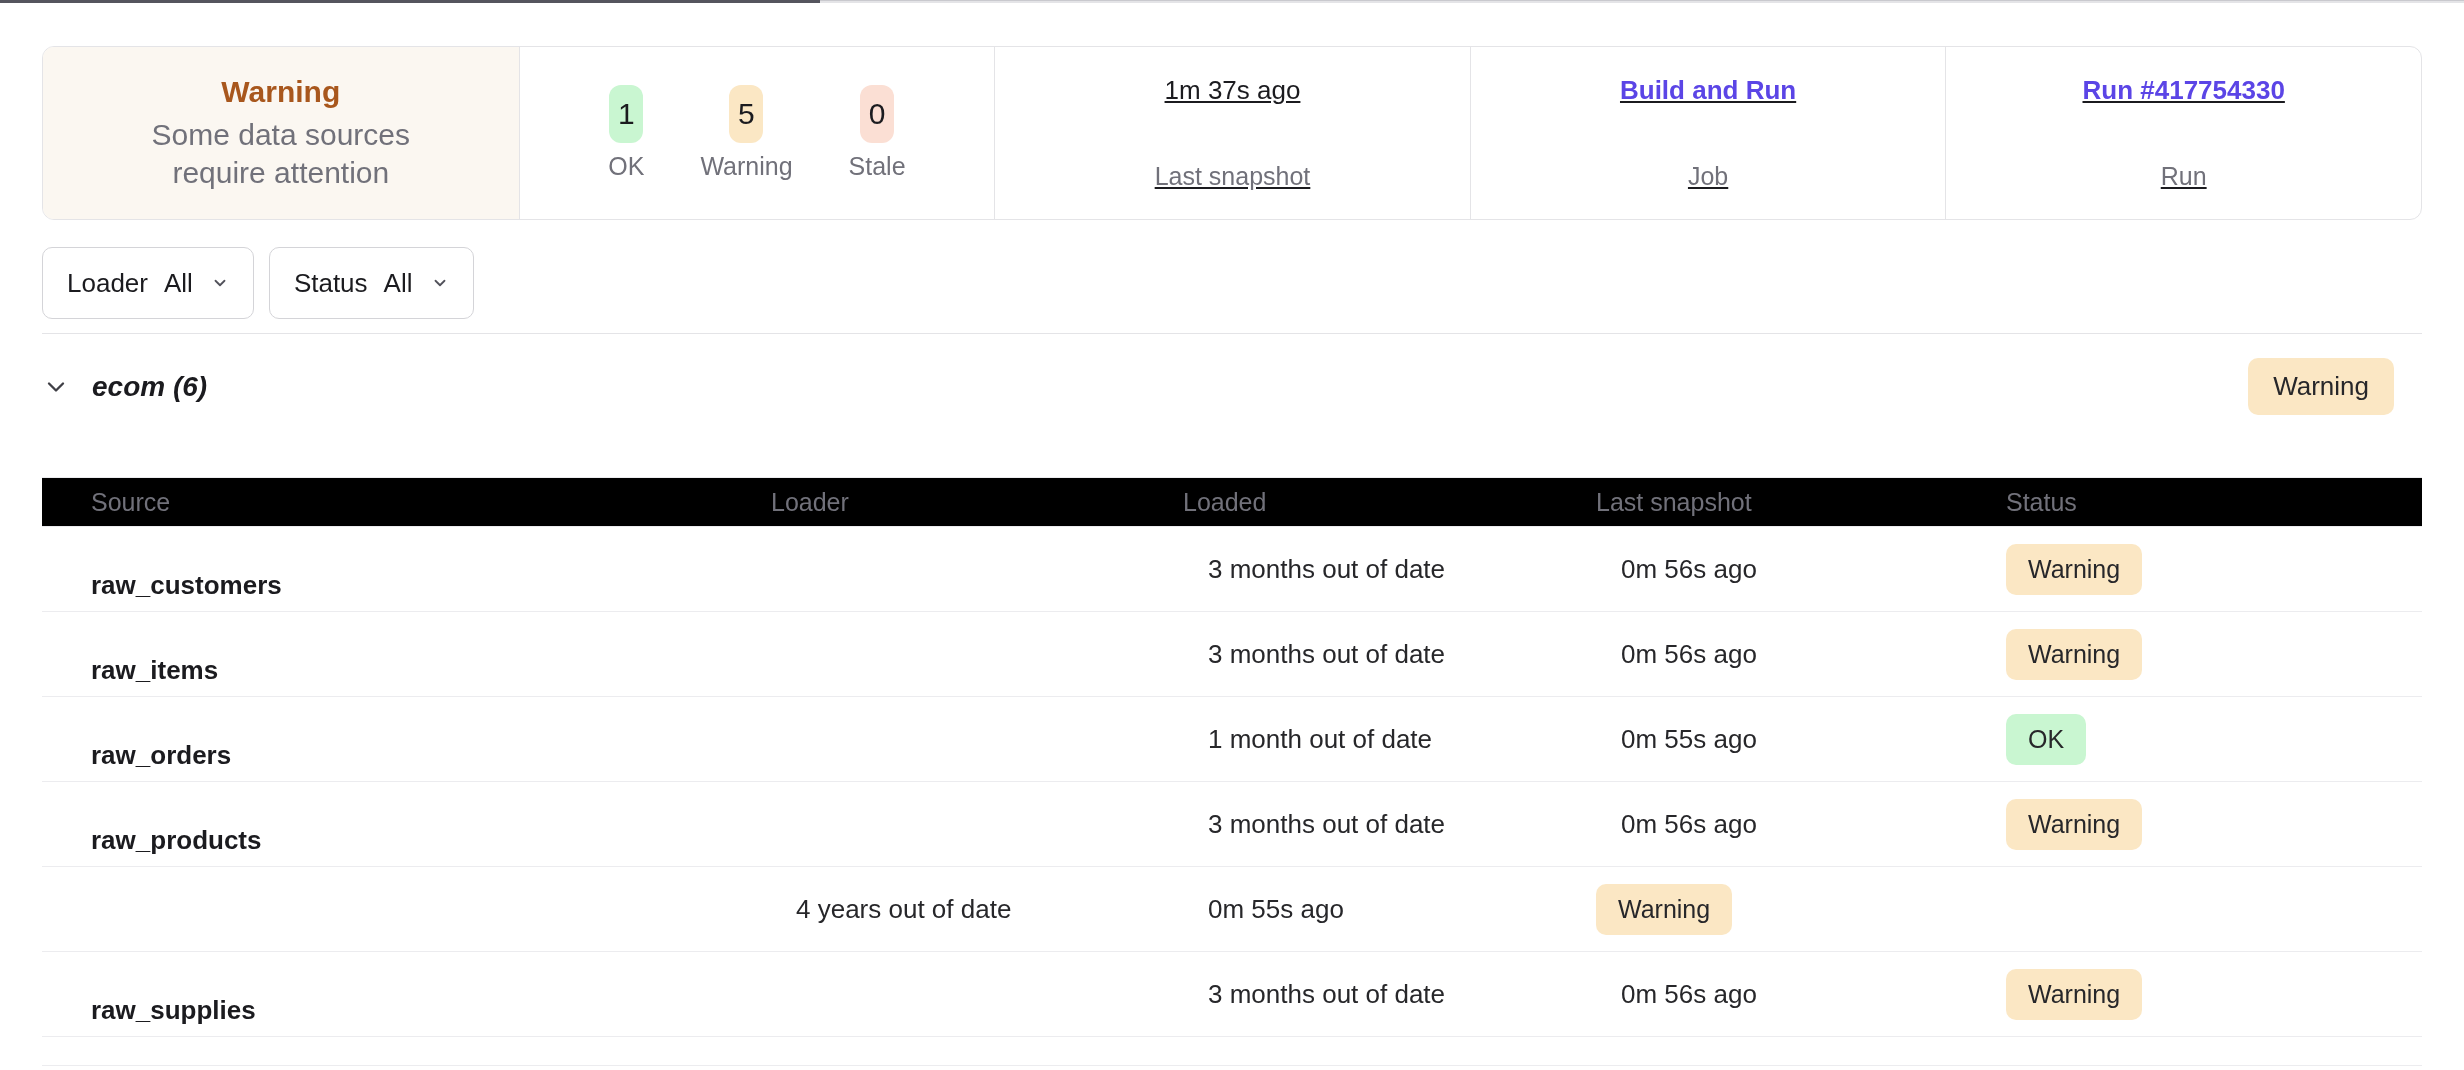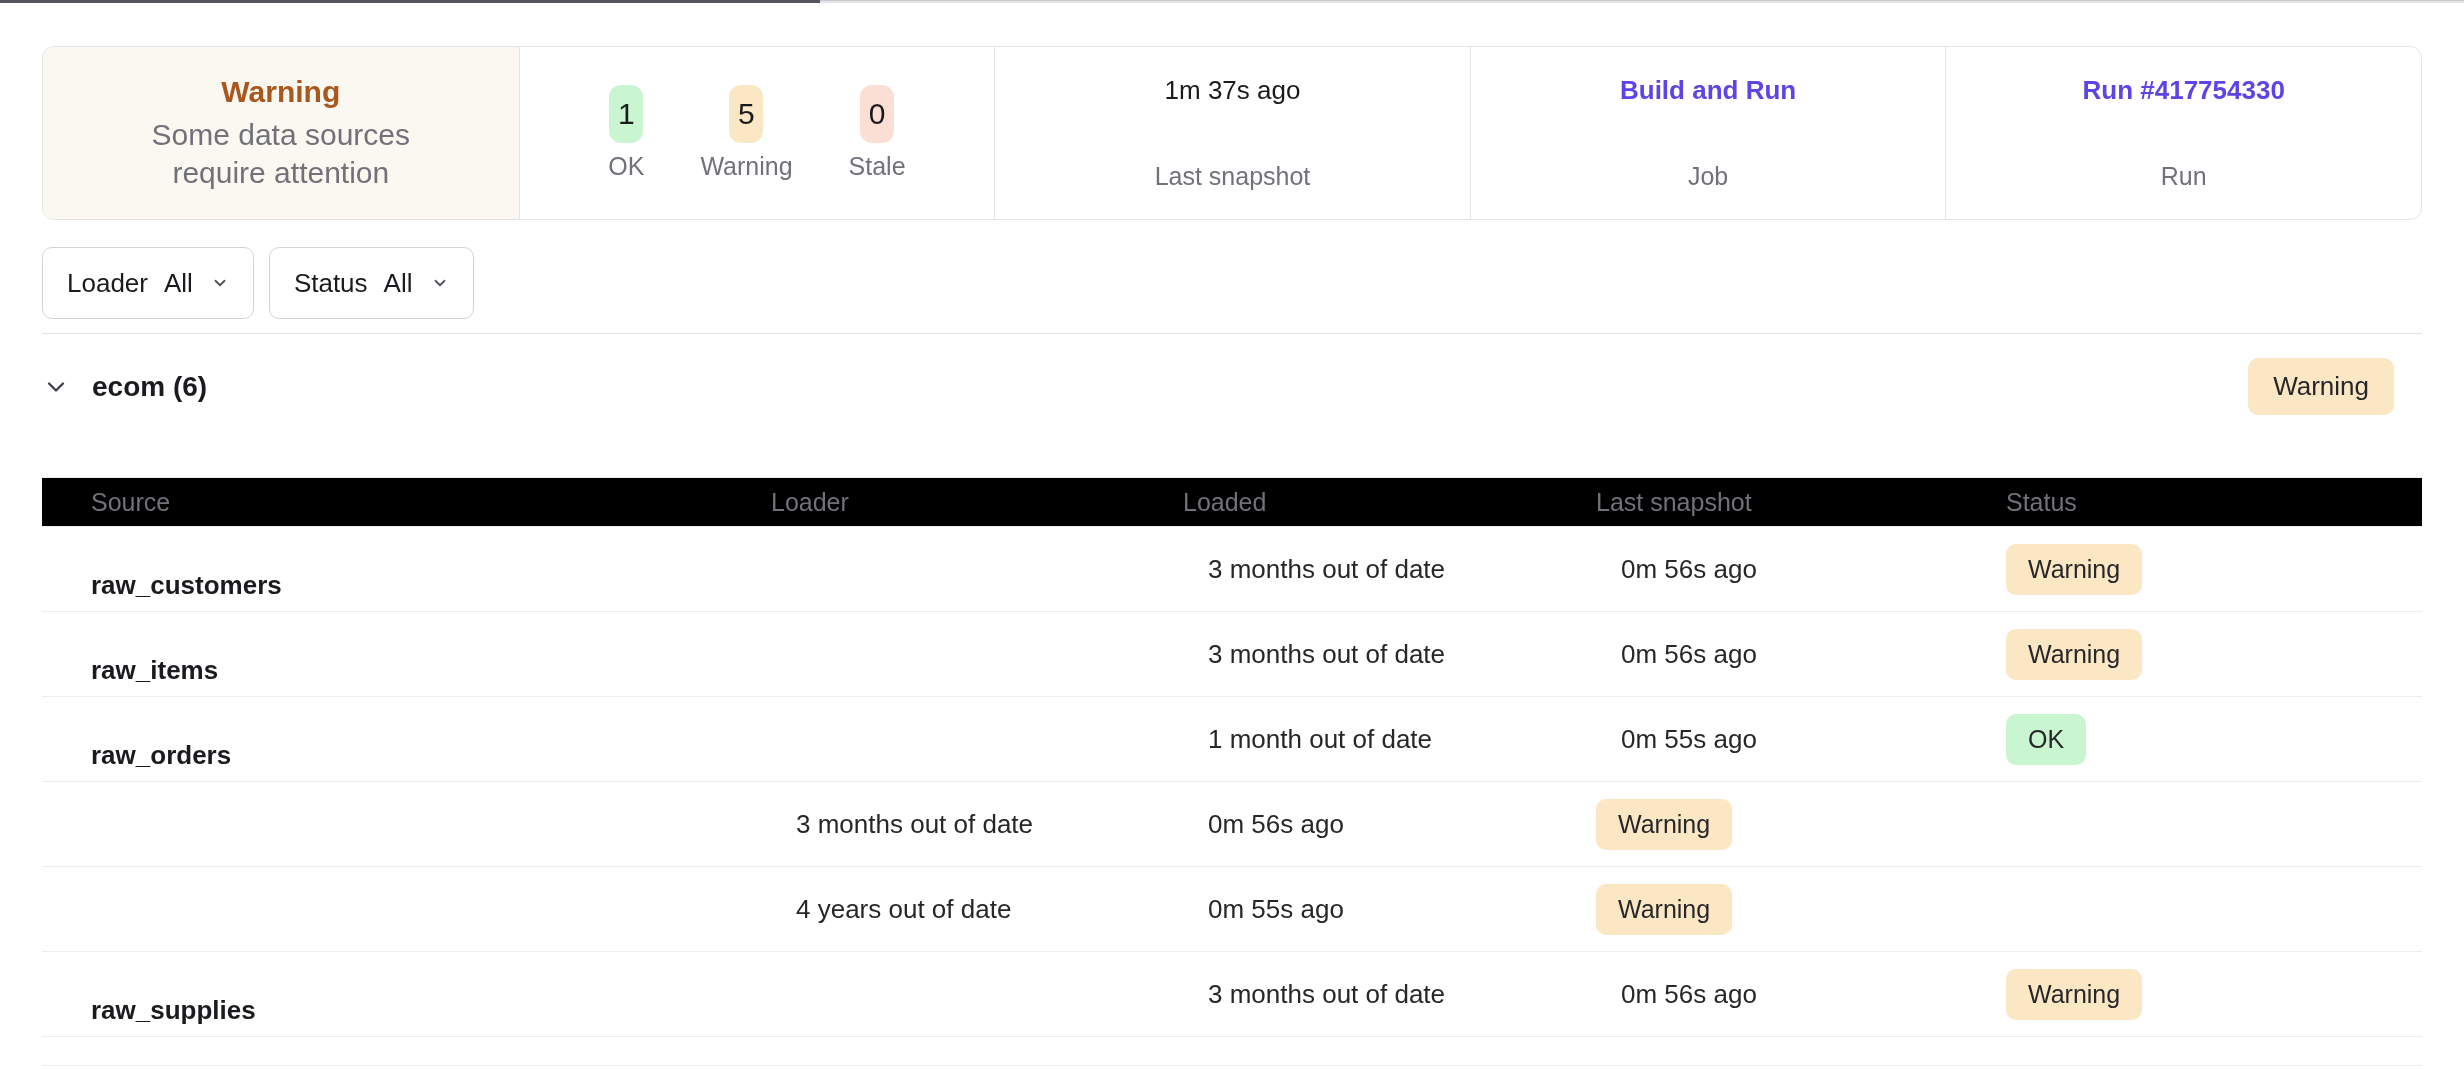--- a/index.html
+++ b/index.html
@@ -25,37 +25,37 @@
   .stats-row { display:flex; gap:56px; }
   .stat-item { display:flex; flex-direction:column; align-items:center; gap:9px; }
   .count-badge { min-width:34px; height:58px; padding:0 7px; border-radius:12px;
                  display:flex; align-items:center; justify-content:center;
                  font-size:30px; color:#1b1b1f; }
   .count-ok    { background:#c9f6d1; }
   .count-warn  { background:#fbe7c4; }
   .count-stale { background:#fbdfd4; }
   .stat-label, .kv-label { font-size:25px; color:#71717a; }
 
-  .kv-col { gap:56px; }
+  .kv-col { gap:56px;text-decoration:underline; }
   .kv-value { font-size:26px; color:#1b1b1f; }
   .kv-link  { font-size:26px; font-weight:700; color:#5b45e6; cursor:pointer; }
 
   
   .filters { margin-top:27px; padding-bottom:14px; border-bottom:1px solid #e4e4e7;
              display:flex; gap:15px; }
   .filter-btn { height:72px; padding:0 24px; border:1.5px solid #d4d4d8; border-radius:10px;
                 background:#fff; display:flex; align-items:center; gap:16px;
                 font-size:26px; color:#1b1b1f; cursor:pointer; }
   .filter-btn .chev { display:flex; margin-left:2px; }
 
   
   .group-header { margin-top:24px; margin-bottom:62px; height:57px;
                   display:flex; align-items:center; }
   .group-toggle { display:flex; align-items:center; gap:22px; cursor:pointer; }
-  .group-title { font-size:28px; font-weight:700; color:#1b1b1f; }
+  .group-title { font-size:28px; font-weight:700; color:#1b1b1f;font-style:italic; }
   .group-header .spacer { flex:1; }
 
   .badge { display:inline-flex; align-items:center; justify-content:center;
            border-radius:10px; font-size:25px; color:#27272a;
            padding:11px 22px; }
   .badge.warn { background:#fbe7c4; }
   .badge.ok   { background:#c9f6d1; }
   .badge-lg { font-size:26px; font-weight:500; padding:13px 25px; margin-right:28px; }
 
   
@@ -175,20 +175,21 @@
 
   <div class="grid-row table-row">
     <div class="cell-source">raw_orders</div>
     <div class="cell-text"></div>
     <div class="cell-text">1 month out of date</div>
     <div class="cell-text">0m 55s ago</div>
     <div><span class="badge ok">OK</span></div>
   </div>
 
   <div class="grid-row table-row">
+    <div class="cell-source">raw_products</div>
     <div class="cell-text"></div>
     <div class="cell-text">3 months out of date</div>
     <div class="cell-text">0m 56s ago</div>
     <div><span class="badge warn">Warning</span></div>
   </div>
 
   <div class="grid-row table-row">
     <div class="cell-text"></div>
     <div class="cell-text">4 years out of date</div>
     <div class="cell-text">0m 55s ago</div>

